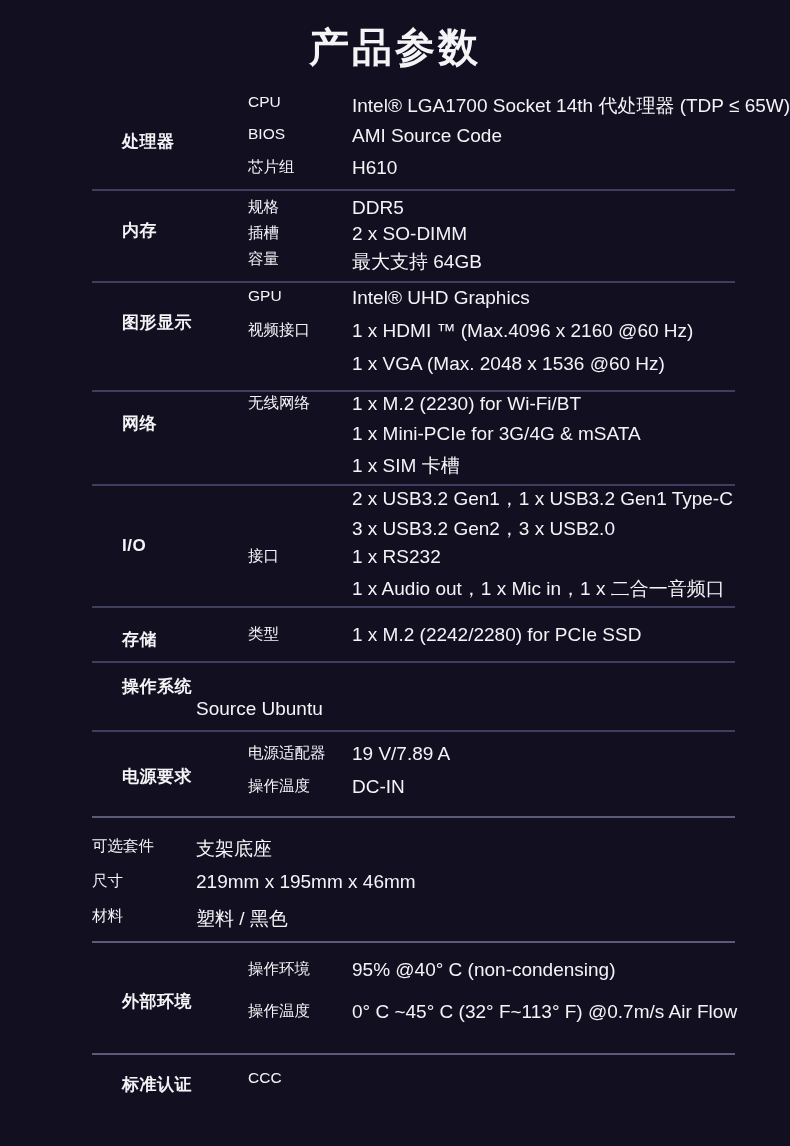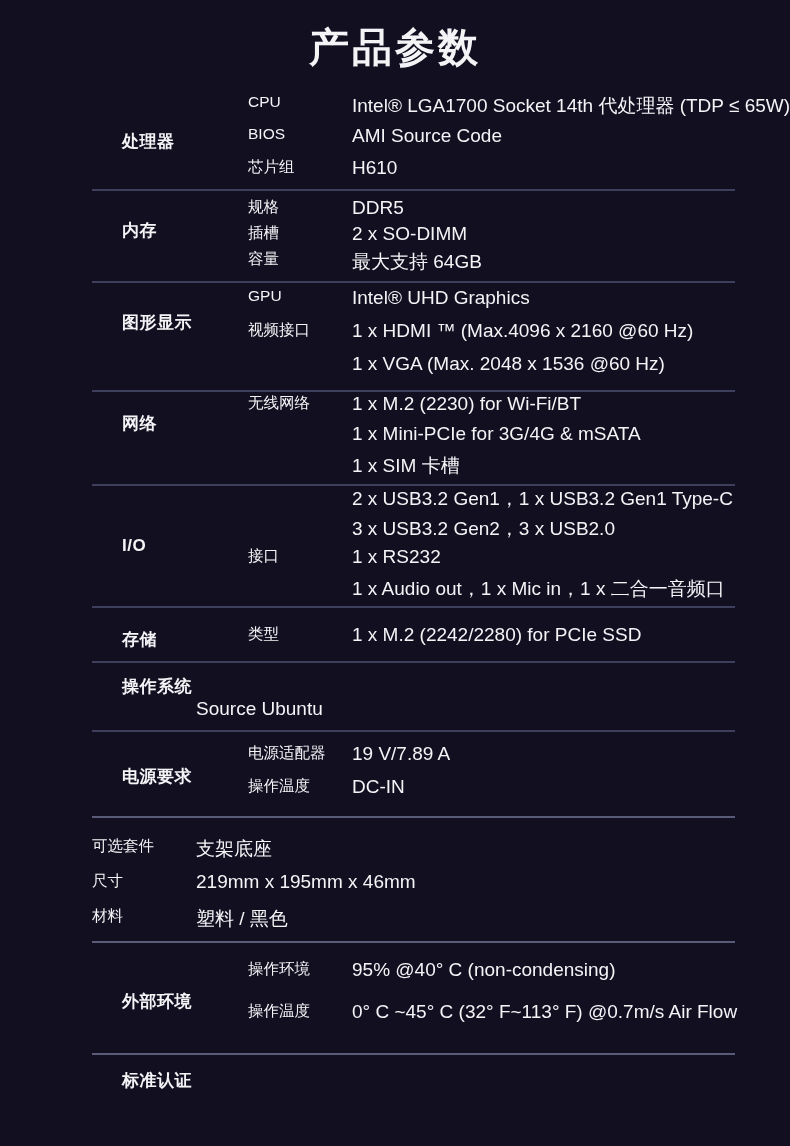--- a/index.html
+++ b/index.html
@@ -222,15 +222,21 @@
     <span class="value">95% @40° C (non-condensing)</span>
   </div>
           <div class="row">
     <span class="label">操作温度</span>
     <span class="value">0° C ~45° C (32° F~113° F) @0.7m/s Air Flow</span>
   </div>
         </div>
   </section>
       <section class="spec-section sec-10 divider-none">
     <div class="cat">标准认证</div>
+    <div class="rows">
+          <div class="row">
+    <span class="label">CCC</span>
+    <span class="value"></span>
+  </div>
+        </div>
   </section>
     </div>
 </main>
 
 </body></html>

